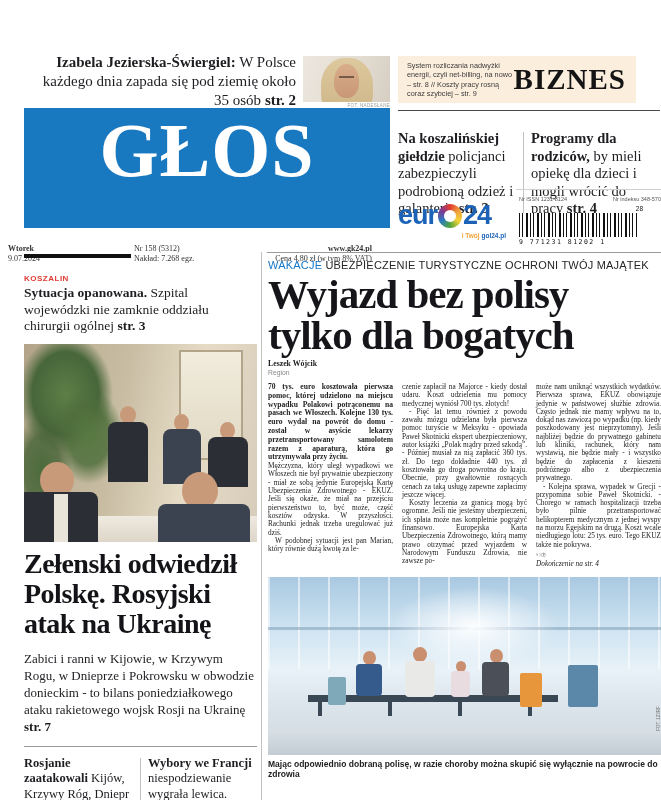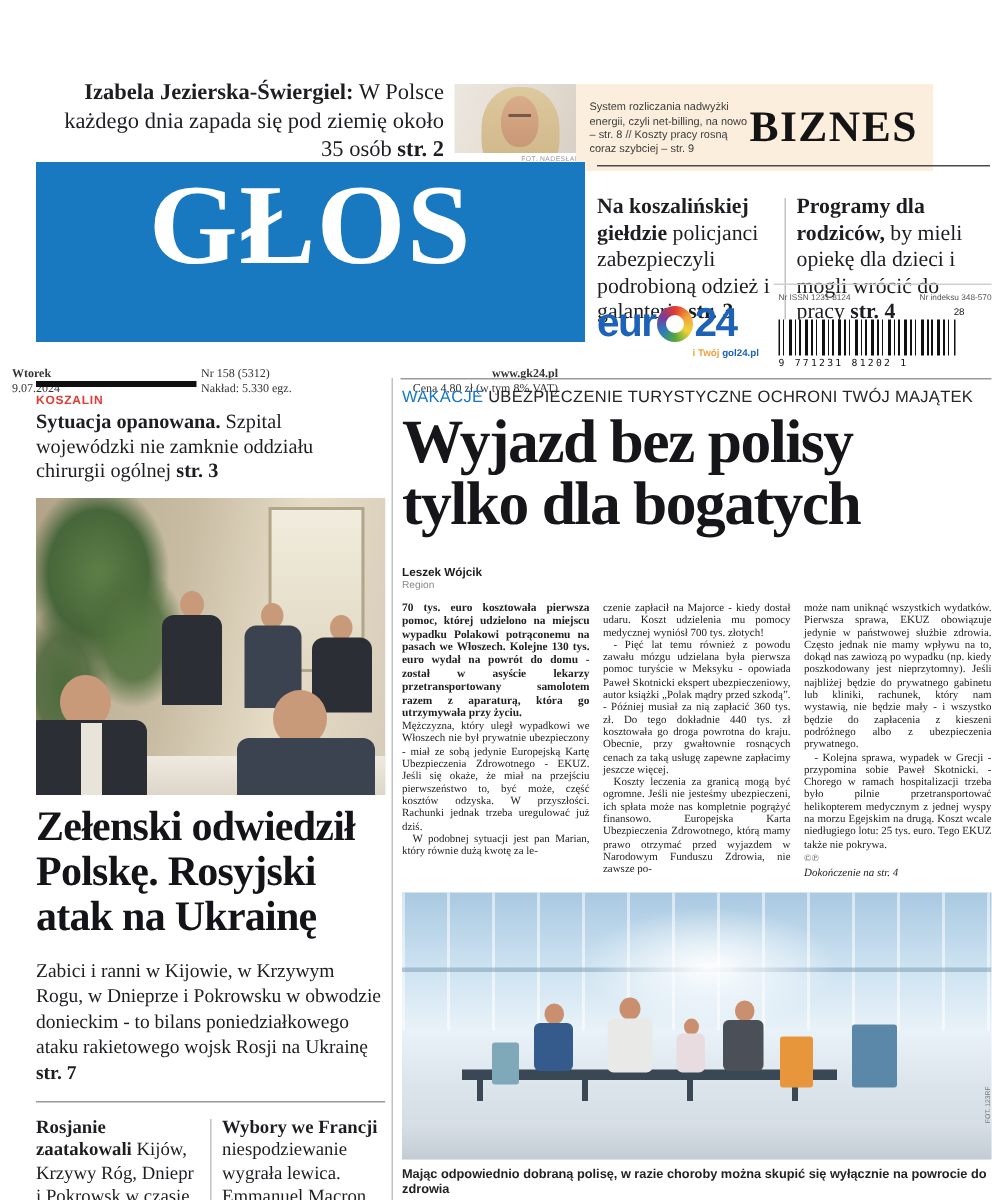--- a/index.html
+++ b/index.html
@@ -9,21 +9,21 @@
   .b { font-weight:bold; }
 
   
   .top-teaser { position:absolute; left:28px; top:53px; width:268px; text-align:right; font-size:15px; line-height:19px; color:#1e1e22; }
   .woman-photo { position:absolute; left:303px; top:56px; width:87px; height:46px; overflow:hidden;
     background:linear-gradient(110deg,#ece7df 0%,#e2dbd0 60%,#d6cec2 100%); }
   .wp-hair { position:absolute; left:18px; top:2px; width:52px; height:60px; border-radius:45% 45% 40% 40%; background:linear-gradient(180deg,#ddc99d,#cdb486); }
   .wp-face { position:absolute; left:31px; top:8px; width:25px; height:34px; border-radius:50% 50% 45% 45%; background:linear-gradient(180deg,#d9ac8a,#c99876); }
   .wp-eyes { position:absolute; left:36px; top:20px; width:15px; height:2px; background:rgba(40,30,25,.55); }
   .photo-credit-top { position:absolute; left:303px; top:103px; width:87px; text-align:right; font-family:"Liberation Sans",sans-serif; font-size:4.5px; color:#9a9a9a; letter-spacing:.3px; }
-  .biznes-box { position:absolute; left:384px; top:56px; width:238px; height:58px; background:#fceedd; display:flex; align-items:center; padding:5px 10px 5px 9px; }
+  .biznes-box { position:absolute; left:398px; top:56px; width:238px; height:47px; background:#fceedd; display:flex; align-items:center; padding:5px 10px 5px 9px; }
   .biznes-text { width:138px; font-family:"Liberation Sans",sans-serif; font-size:7.3px; line-height:9.3px; color:#3c3c3c; }
   .biznes-logo { flex:1; text-align:center; font-family:"Liberation Serif",serif; font-size:29px; letter-spacing:1px; color:#141414; font-weight:bold; }
 
   
   .masthead { position:absolute; left:24px; top:108px; width:366px; height:120px; background:#1878c0; color:#fff; text-align:center; overflow:hidden; }
   .m-glos { font-weight:bold; font-size:76px; line-height:60px; margin-top:12px; letter-spacing:1px; }
   .m-band { display:inline-block; position:relative; background:#4a9cd4; color:#0b3c6e; font-family:"Liberation Sans",sans-serif; font-weight:bold; font-size:9.5px; letter-spacing:4px; padding:2px 12px; margin-top:-4px; }
   .m-kosz { font-weight:bold; font-size:37px; line-height:40px; margin-top:-3px; letter-spacing:1.5px; }
   .datestrip { position:absolute; left:8px; top:232px; width:364px; display:flex; font-family:Liberation Serif, serif; font-size:8px; line-height:10px; color:#333;align-items:flex-end; }
   .ds-c1 { width:126px; }
@@ -52,21 +52,21 @@
     background:repeating-linear-gradient(90deg,#111 0 1px,#fff 1px 3px,#111 3px 4px,#fff 4px 7px,#111 7px 9px,#fff 9px 11px); }
   .bc-digits { font-family:"DejaVu Sans Mono",monospace; font-size:6.5px; letter-spacing:1.5px; color:#111; margin-top:1px; }
 
   
   .main-vrule { position:absolute; left:261px; top:252px; width:1px; height:548px; background:#c2c2c2; }
   .main-top-rule { position:absolute; left:267px; top:252px; width:394px; height:1px; background:#9a9a9a; }
 
   
   .left-rail { position:absolute; left:24px; top:254px; width:233px; height:546px; overflow:hidden; }
   .rail-bar { width:107px; height:4px; background:#101010; }
-  .rail-kicker { margin-top:4px; font-family:"Liberation Sans",sans-serif; font-weight:bold; font-size:8px; letter-spacing:.5px; color:#e23b33; }
+  .rail-kicker { margin-top:16px; font-family:"Liberation Sans",sans-serif; font-weight:bold; font-size:8px; letter-spacing:.5px; color:#e23b33; }
   .rail-teaser { margin-top:2px; font-size:13.5px; line-height:16.5px; color:#1e1e22; }
   .conf-photo { margin-top:9px; width:233px; height:198px; position:relative; overflow:hidden;
     background:linear-gradient(100deg,#b3a489 0%,#c8bda3 40%,#e6dcc6 68%,#d6ccba 100%); }
   .cp-window { position:absolute; right:14px; top:6px; width:64px; height:110px; background:linear-gradient(180deg,#f1ecdd,#e0d8c2); border:2px solid #b3a58a; }
   .cp-plant1 { position:absolute; left:-6px; top:-10px; width:95px; height:120px; border-radius:50%; background:radial-gradient(closest-side,#5d7f46,#47663a 70%, rgba(71,102,58,0)); }
   .cp-plant2 { position:absolute; left:30px; top:45px; width:70px; height:95px; border-radius:50%; background:radial-gradient(closest-side,#587a42,rgba(79,110,60,.85) 60%, rgba(79,110,60,0)); }
   .cp-plant3 { position:absolute; left:-12px; top:70px; width:60px; height:110px; border-radius:50%; background:radial-gradient(closest-side,#4c6c3c,rgba(70,98,54,.8) 60%, rgba(70,98,54,0)); }
   .cp-head { position:absolute; border-radius:50%; background:#c99a79; }
   .cp-body { position:absolute; border-radius:8px 8px 0 0; background:#2b2e35; }
   .cp-body.light { background:#3c4350; }
@@ -77,21 +77,21 @@
   .rail-hr { margin-top:11px; height:1px; background:#9a9a9a; }
   .briefs { display:flex; margin-top:9px; }
   .brief { width:109px; font-size:12.5px; line-height:15.5px; color:#1e1e22; }
   .brief-vline { width:1px; background:#c2c2c2; margin:2px 7px 0 7px; }
 
   
   .main-story { position:absolute; left:268px; top:254px; width:393px; height:546px; }
   .kicker-row { margin-top:5px; font-family:"Liberation Sans",sans-serif; font-size:11px; letter-spacing:.2px; color:#26262a; }
   .kicker-row .kick { color:#1577c8; font-weight:normal; }
   .main-headline { margin-top:3px; font-weight:bold; font-size:41px; line-height:41px; letter-spacing:-1px; color:#16161a; }
-  .byline { margin-top:21px; font-family:Liberation Sans, sans-serif; font-weight:bold; font-size:7.8px; color:#1c1c1c; }
+  .byline { margin-top:3px; font-family:Liberation Serif, serif; font-weight:bold; font-size:7.8px; color:#1c1c1c; }
   .byrole { font-family:"Liberation Sans",sans-serif; font-size:6.8px; color:#8a8a8a; margin-top:1px; }
   .cols { margin-top:7px; display:flex; gap:9px; height:190px; overflow:hidden; }
   .col { width:125px; font-size:7.3px; line-height:8.3px; text-align:justify; color:#222; }
   .col p { margin:0; }
   .col p + p { text-indent:7px; }
   .lead { font-weight:bold; font-size:7.6px; line-height:8.8px; margin-bottom:5px; }
   .ending { margin-top:2px; font-size:6.5px; color:#555; }
   .continuation { font-style:italic; font-size:7.3px; margin-top:1px; }
   .airport-photo { margin-top:4px; width:393px; height:178px; position:relative; overflow:hidden;
     background:linear-gradient(180deg,#a9c9e1 0%,#cfe4f2 30%,#e9f2f8 52%,#dde6ec 70%,#ccd6de 100%); }
@@ -131,21 +131,21 @@
   <div class="masthead">
     <div class="m-glos">GŁOS</div>
   </div>
   <div class="datestrip">
     <div class="ds-c1">
       <div class="b">Wtorek</div>
       <div>9.07.2024</div>
     </div>
     <div class="ds-c2">
       <div>Nr 158 (5312)</div>
-      <div>Nakład: 5.330 egz.</div>
+      <div>Nakład: 7.268 egz.</div>
     </div>
     <div class="ds-c3">
       <div class="b">www.gk24.pl</div>
       <div>Cena 4,80 zł (w tym 8% VAT)</div>
     </div>
   </div>
 
   <div class="right-rule-top"></div>
   <div class="right-teasers">
     <div class="rteaser">

